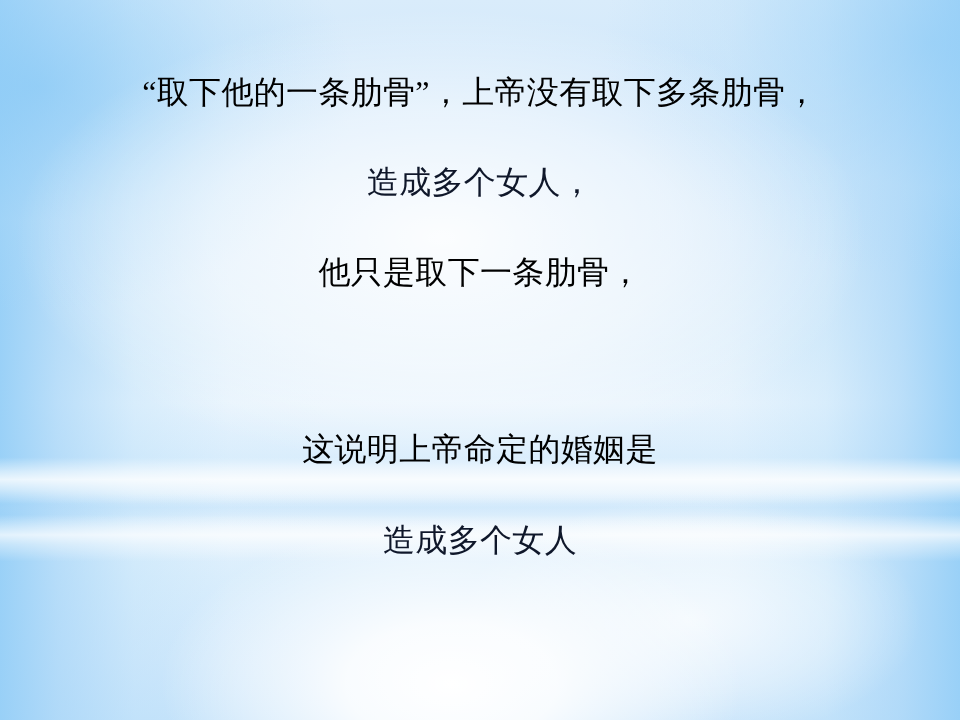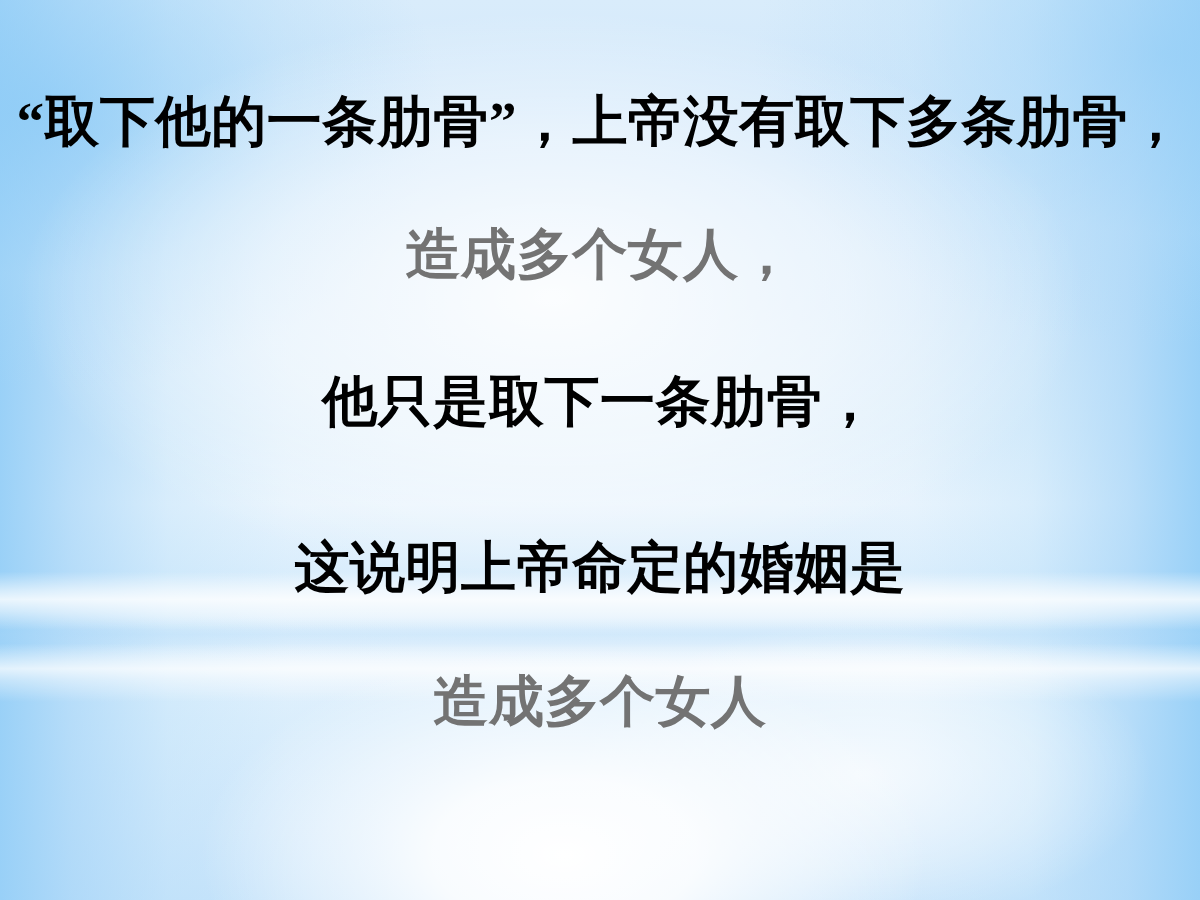--- a/index.html
+++ b/index.html
@@ -143,32 +143,32 @@
     z-index: 5;
   }
 
   .line {
     position: absolute;
     left: 0;
     width: 960px;
     text-align: center;
     white-space: nowrap;
     font-family: "Liberation Serif", "DejaVu Serif", serif;
-    font-size: 44px;
+    font-size: 32px;
     line-height: 1;
     letter-spacing: 0.01em;
-    font-weight: 700;
+    font-weight: 400;
   }
 
   .line.black { color: #000000; }
-  .line.red   { color: #737373; margin-top: 16px; }
+  .line.red   { color: #0f172a; }
 
   .l1 { top: 76px; }
   .l2 { top: 166px; }
-  .l3 { top: 256px; margin-top: 44px; }
+  .l3 { top: 256px; }
   .l4 { top: 345px; }
   .l5 { top: 433px; }
   .l6 { top: 524px; }
 </style>
 </head>
 <body>
 
 <div id="slide">
 
   <div class="bg-layer bg-base"></div>

